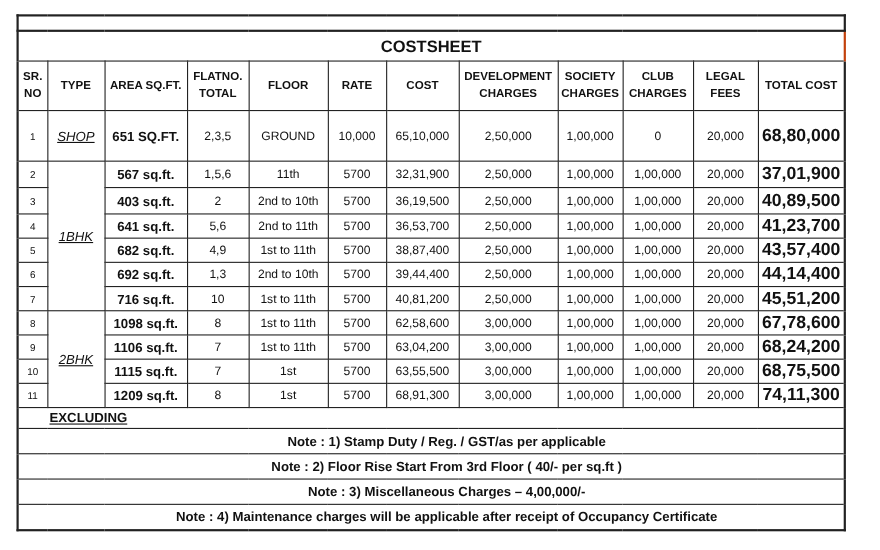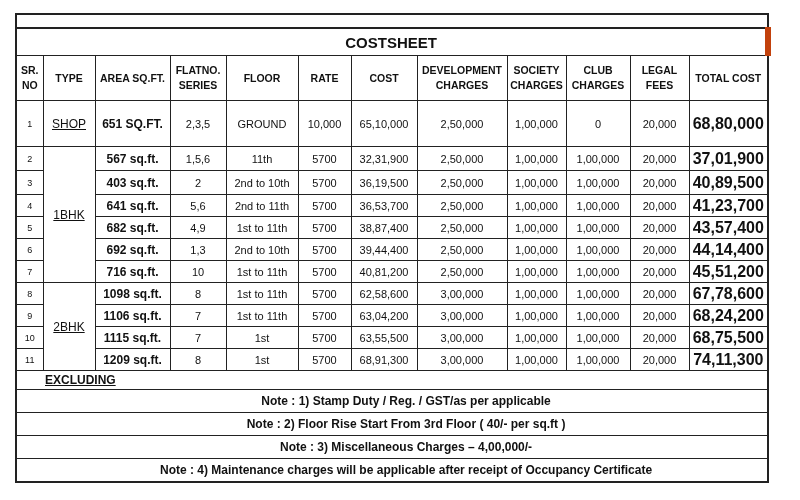--- a/index.html
+++ b/index.html
@@ -1,30 +1,30 @@
 <!DOCTYPE html>
 <html><head>
 <meta charset="utf-8">
 <style>
   html, body { margin: 0; padding: 0; background: #ffffff; }
   body { width: 800px; height: 500px; position: relative; font-family: "Liberation Sans", "DejaVu Sans", sans-serif; color: #111; }
   .sheet { position: absolute; left: 15px; top: 13px; width: 752px; }
   table { border-collapse: collapse; width: 752px; table-layout: fixed; }
   td, th { border: 1px solid #222; text-align: center; vertical-align: middle; padding: 0; font-size: 11px; }
   .outer-top td { height: 12px; border: 2px solid #222; border-bottom: 2px solid #222; }
-  .title-row td { height: 26px; font-size: 15px; font-weight: bold; border-left: 2px solid #222; border-right: 6px solid #c2410c; }
+  .title-row td { height: 26px; font-size: 15px; font-weight: bold; border-left: 2px solid #222; border-right: 2px solid #c2410c; }
   .hdr th { height: 44px; font-size: 10.5px; font-weight: bold; line-height: 15px; }
   .r1 td { height: 45px; }
   .r-1bhk-2 td { height: 23px; }
   .r-1bhk td { height: 21px; }
   .r-2bhk td { height: 21px; }
   td.area { font-weight: bold; font-size: 12px; }
   td.total { font-weight: bold; font-size: 16px; }
   td.sr { font-size: 9px; }
-  td.type { text-decoration: underline; font-size: 12px; }
+  td.type { text-decoration: underline; font-size: 12px; font-style: italic; }
   td.type.shop { text-decoration: underline; }
   .note-row td { text-align: left; font-weight: bold; font-size: 12px; padding-left: 28px; border-left: 2px solid #222; border-right: 2px solid #222; }
   .note-row.excl td { height: 18px; text-decoration: underline; }
   .note-row.n td { height: 22px; text-align: center; }
   .note-row.last td { border-bottom: 2px solid #222; }
   .thick-left { border-left: 2px solid #222 !important; }
   .thick-right { border-right: 2px solid #222 !important; }
 </style>
 </head>
 <body>
@@ -49,21 +49,21 @@
       <tr class="outer-top">
         <td colspan="12"></td>
       </tr>
       <tr class="title-row">
         <td colspan="12">COSTSHEET</td>
       </tr>
       <tr class="hdr">
         <th class="thick-left">SR. NO</th>
         <th>TYPE</th>
         <th>AREA SQ.FT.</th>
-        <th>FLATNO. SERIES</th>
+        <th>FLATNO. TOTAL</th>
         <th>FLOOR</th>
         <th>RATE</th>
         <th>COST</th>
         <th>DEVELOPMENT CHARGES</th>
         <th>SOCIETY CHARGES</th>
         <th>CLUB CHARGES</th>
         <th>LEGAL FEES</th>
         <th class="thick-right">TOTAL COST</th>
       </tr>
 

